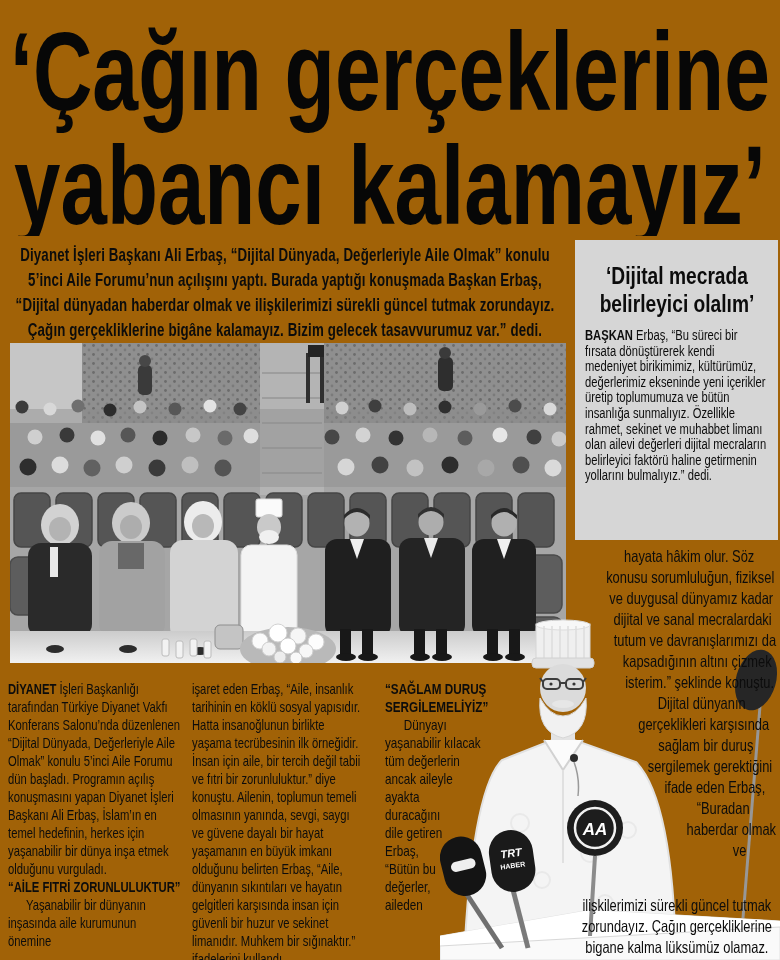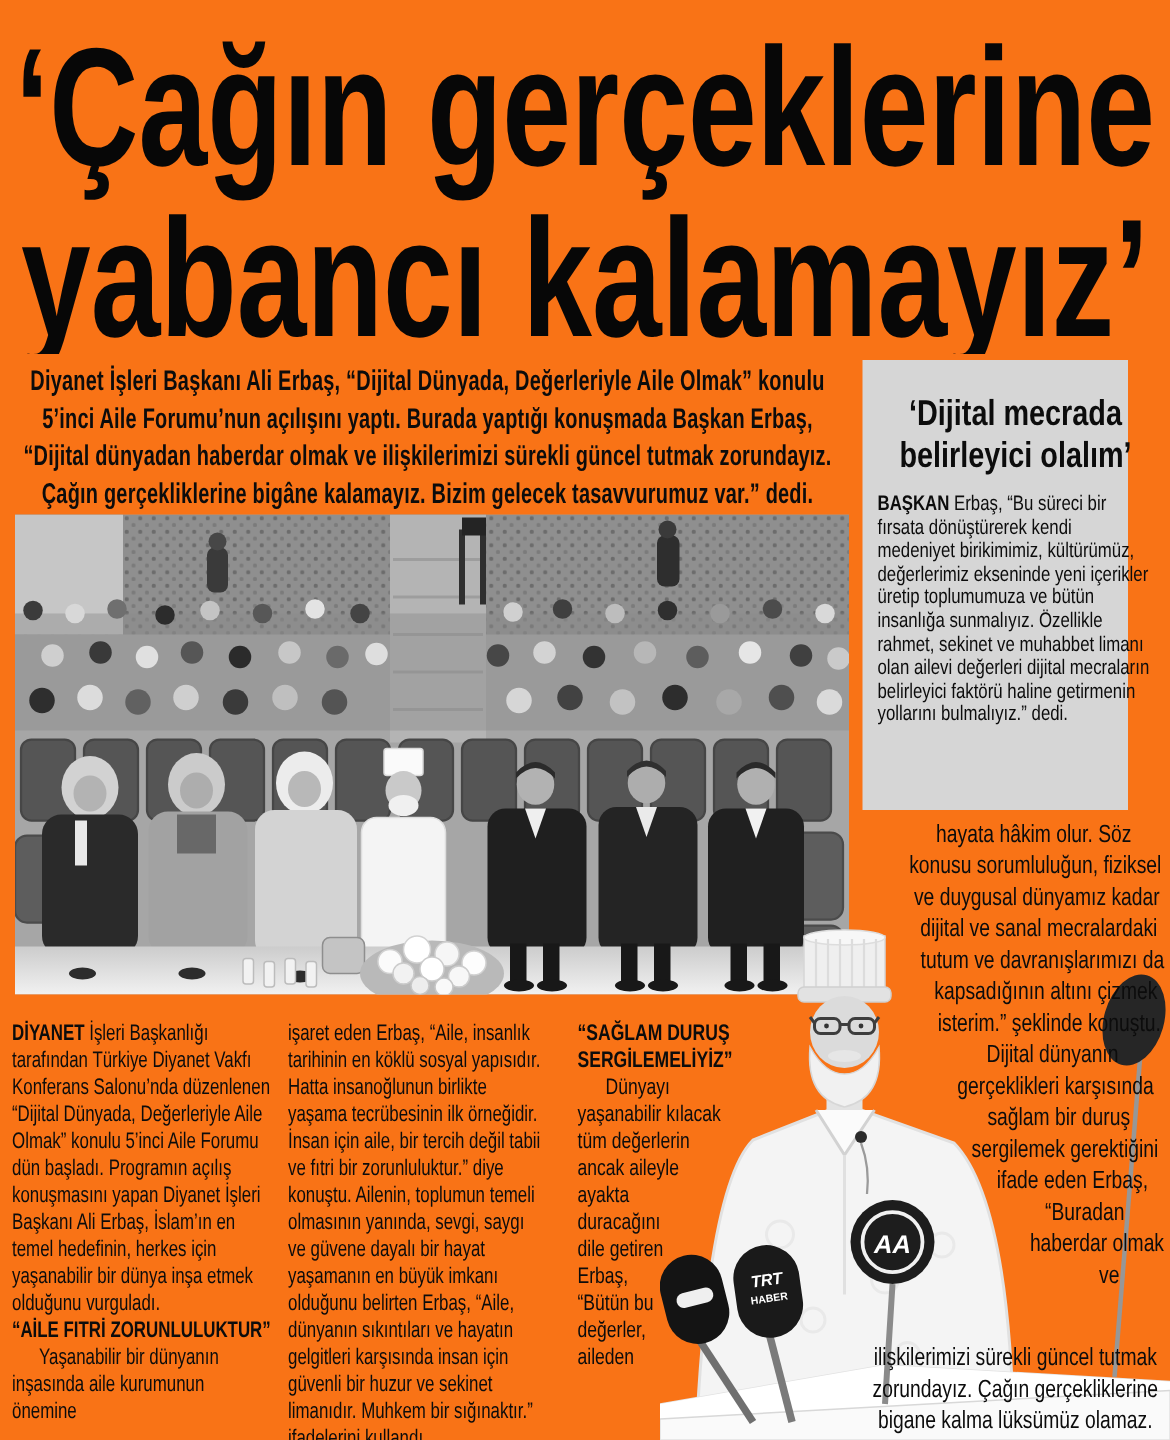--- a/index.html
+++ b/index.html
@@ -1,16 +1,16 @@
 <!DOCTYPE html>
 <html><head>
 <meta charset="utf-8">
 <style>
   html,body{margin:0;padding:0;background:#e9e9e9;}
-  .page{position:relative;width:780px;height:960px;background:#f97316;overflow:hidden;
+  .page{position:relative;width:780px;height:960px;background:#a16207;overflow:hidden;
         font-family:"Liberation Sans","DejaVu Sans",sans-serif;color:#0c0c0c;}
   .abs{position:absolute;}
   .cond{transform-origin:0 0;}
   
   #headline-svg text{font-family:"Liberation Sans","DejaVu Sans",sans-serif;font-weight:bold;fill:#070707;}
   
   .lead{font-weight:bold;font-size:19px;line-height:25px;text-align:center;letter-spacing:.2px;}
   
   .sidebar{background:#d6d6d6;}
   .sidebar-title{font-weight:bold;font-size:24px;line-height:28px;text-align:center;}
@@ -32,21 +32,21 @@
 
 <div class="page">
 
   <svg id="headline-svg" class="abs" style="left:0;top:4px;" width="780" height="232" viewBox="0 0 780 232">
     <text x="10" y="106" font-size="112" textLength="760" lengthAdjust="spacingAndGlyphs">‘Çağın gerçeklerine</text>
     <text x="14" y="220" font-size="112" textLength="752" lengthAdjust="spacingAndGlyphs">yabancı kalamayız’</text>
   </svg>
 
   <div class="abs cond lead" style="left:5px;top:242px;width:800px;transform:scaleX(0.70);">Diyanet İşleri Başkanı Ali Erbaş, “Dijital Dünyada, Değerleriyle Aile Olmak” konulu 5’inci Aile Forumu’nun açılışını yaptı. Burada yaptığı konuşmada Başkan Erbaş, “Dijital dünyadan haberdar olmak ve ilişkilerimizi sürekli güncel tutmak zorundayız. Çağın gerçekliklerine bigâne kalamayız. Bizim gelecek tasavvurumuz var.” dedi.</div>
 
-  <div class="abs sidebar" style="left:575px;top:240px;width:177px;height:300px;">
+  <div class="abs sidebar" style="left:575px;top:240px;width:203px;height:300px;">
     <div class="cond sidebar-title" style="margin:22px 0 0 10px;width:230px;transform:scaleX(0.80);">
       <div>‘Dijital mecrada</div>
       <div>belirleyici olalım’</div>
     </div>
     <div class="cond sidebar-body" style="margin:10px 0 0 10px;width:229px;transform:scaleX(0.80);"><b>BAŞKAN</b><span> Erbaş, “Bu süreci bir fırsata dönüştürerek kendi medeniyet birikimimiz, kültürümüz, değerlerimiz ekseninde yeni içerikler üretip toplumumuza ve bütün insanlığa sunmalıyız. Özellikle rahmet, sekinet ve muhabbet limanı olan ailevi değerleri dijital mecraların belirleyici faktörü haline getirmenin yollarını bulmalıyız.” dedi.</span></div>
   </div>
 
   <svg class="abs" style="left:10px;top:343px;" width="556" height="320" viewBox="0 0 556 320">
     <defs>
       <pattern id="wallTex" width="9" height="9" patternUnits="userSpaceOnUse">

